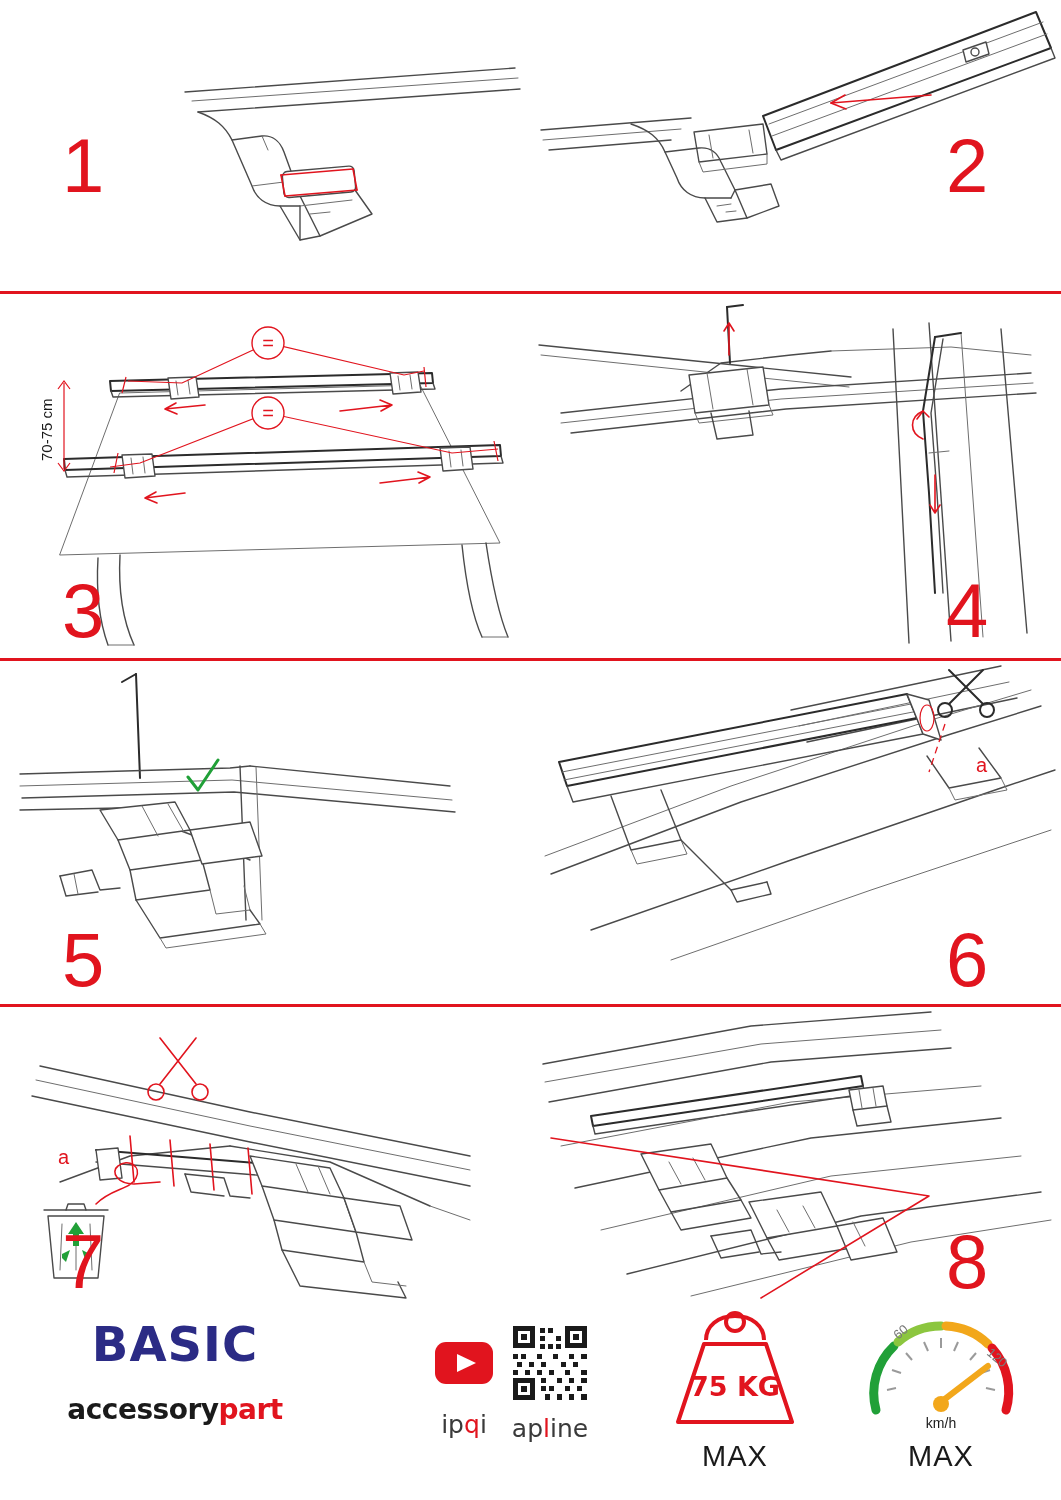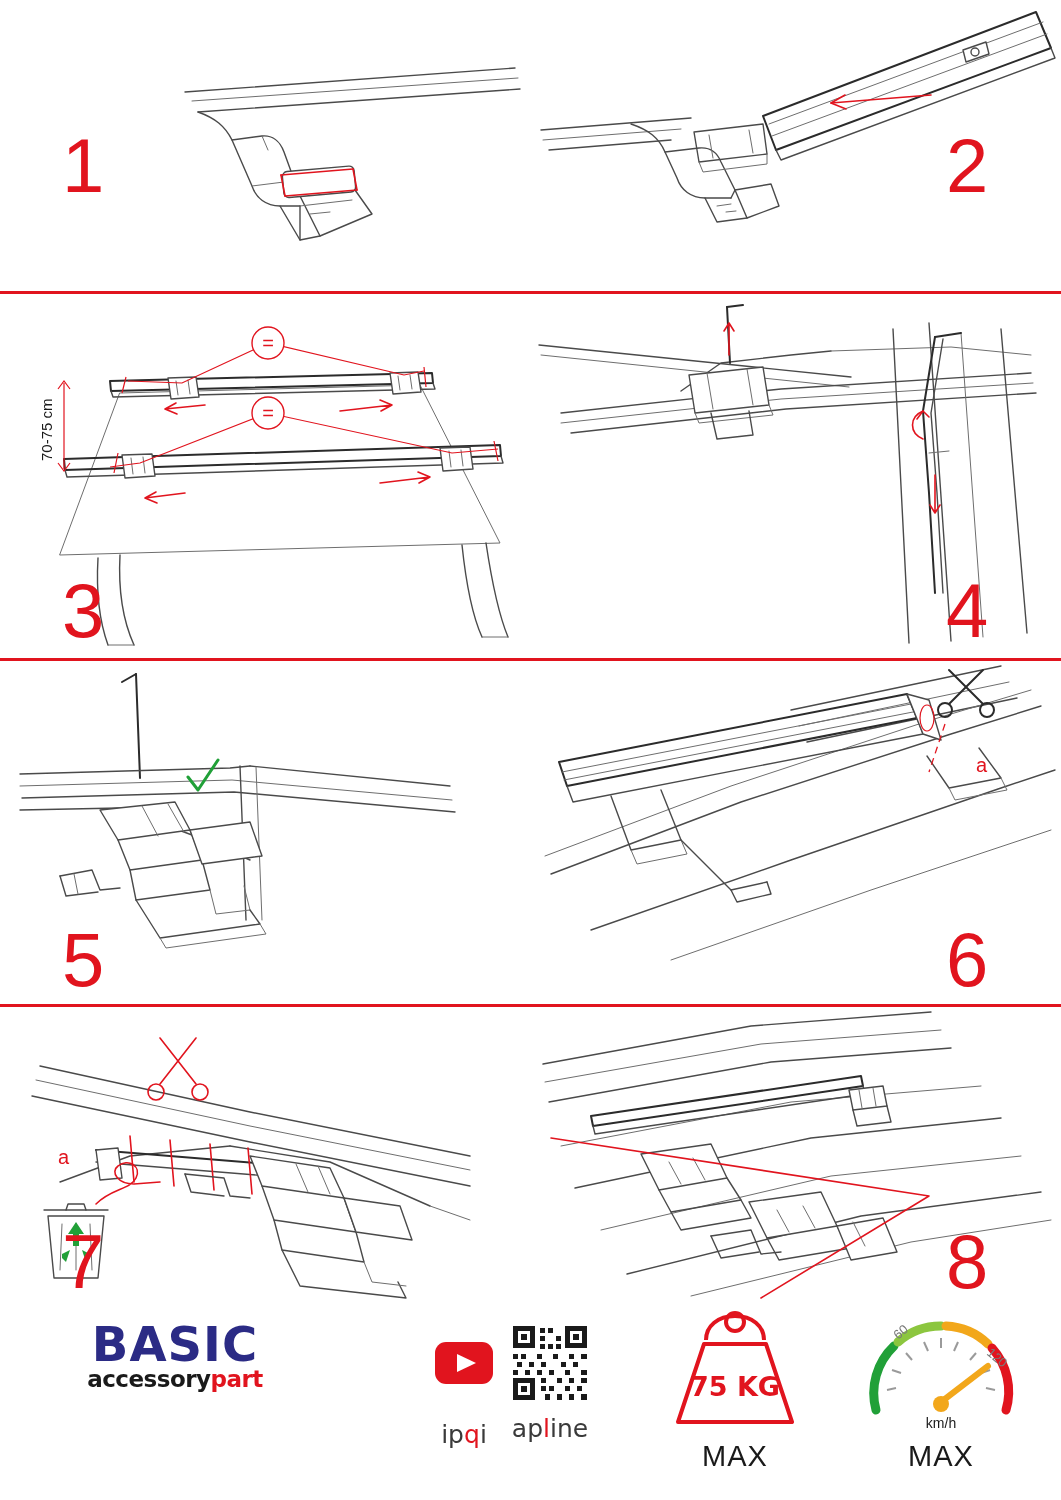--- a/index.html
+++ b/index.html
@@ -84,22 +84,23 @@
   }
   .brand-basic {
     font-family: "DejaVu Sans", sans-serif;
     font-size: 48px;
     font-weight: bold;
     color: #2b2b85;
     letter-spacing: 1px;
     line-height: 1;
   }
   .brand-accessory {
+    margin-top: 28px;
     font-family: "DejaVu Sans", sans-serif;
-    font-size: 23px;
+    font-size: 28px;
     font-weight: bold;
     letter-spacing: -0.5px;
     line-height: 1;
   }
   .brand-accessory .a { color: #1a1a1a; }
   .brand-accessory .b { color: #e1141e; }
 
   .logo-col {
     position: absolute;
     text-align: center;
@@ -450,21 +451,21 @@
         <span class="a">accessory</span><span class="b">part</span>
       </div>
     </div>
 
 
     <div class="logo-col" style="left:394px;top:38px;width:140px;">
       <svg width="140" height="60" viewBox="0 0 140 60">
         <rect x="41" y="6" width="58" height="42" rx="11" fill="#e1141e"></rect>
         <path d="M63 18 L82 27 L63 36 Z" fill="#ffffff"></path>
       </svg>
-      <div class="logo-caption" style="margin-top:24px;"><span>ip</span><span class="accent" style="color:#e1141e;">q</span><span>i</span></div>
+      <div class="logo-caption" style="margin-top:14px;"><span>ip</span><span class="accent" style="color:#e1141e;">q</span><span>i</span></div>
     </div>
 
     <div class="logo-col" style="left:470px;top:24px;width:160px;">
       <svg width="160" height="82" viewBox="0 0 160 82">
         <rect x="43" y="4" width="74" height="74" fill="#ffffff"></rect>
         <g fill="#1a1a1a">
           <rect x="43" y="4" width="22" height="22"></rect>
           <rect x="95" y="4" width="22" height="22"></rect>
           <rect x="43" y="56" width="22" height="22"></rect>
           <rect x="70" y="6" width="5" height="5"></rect>

